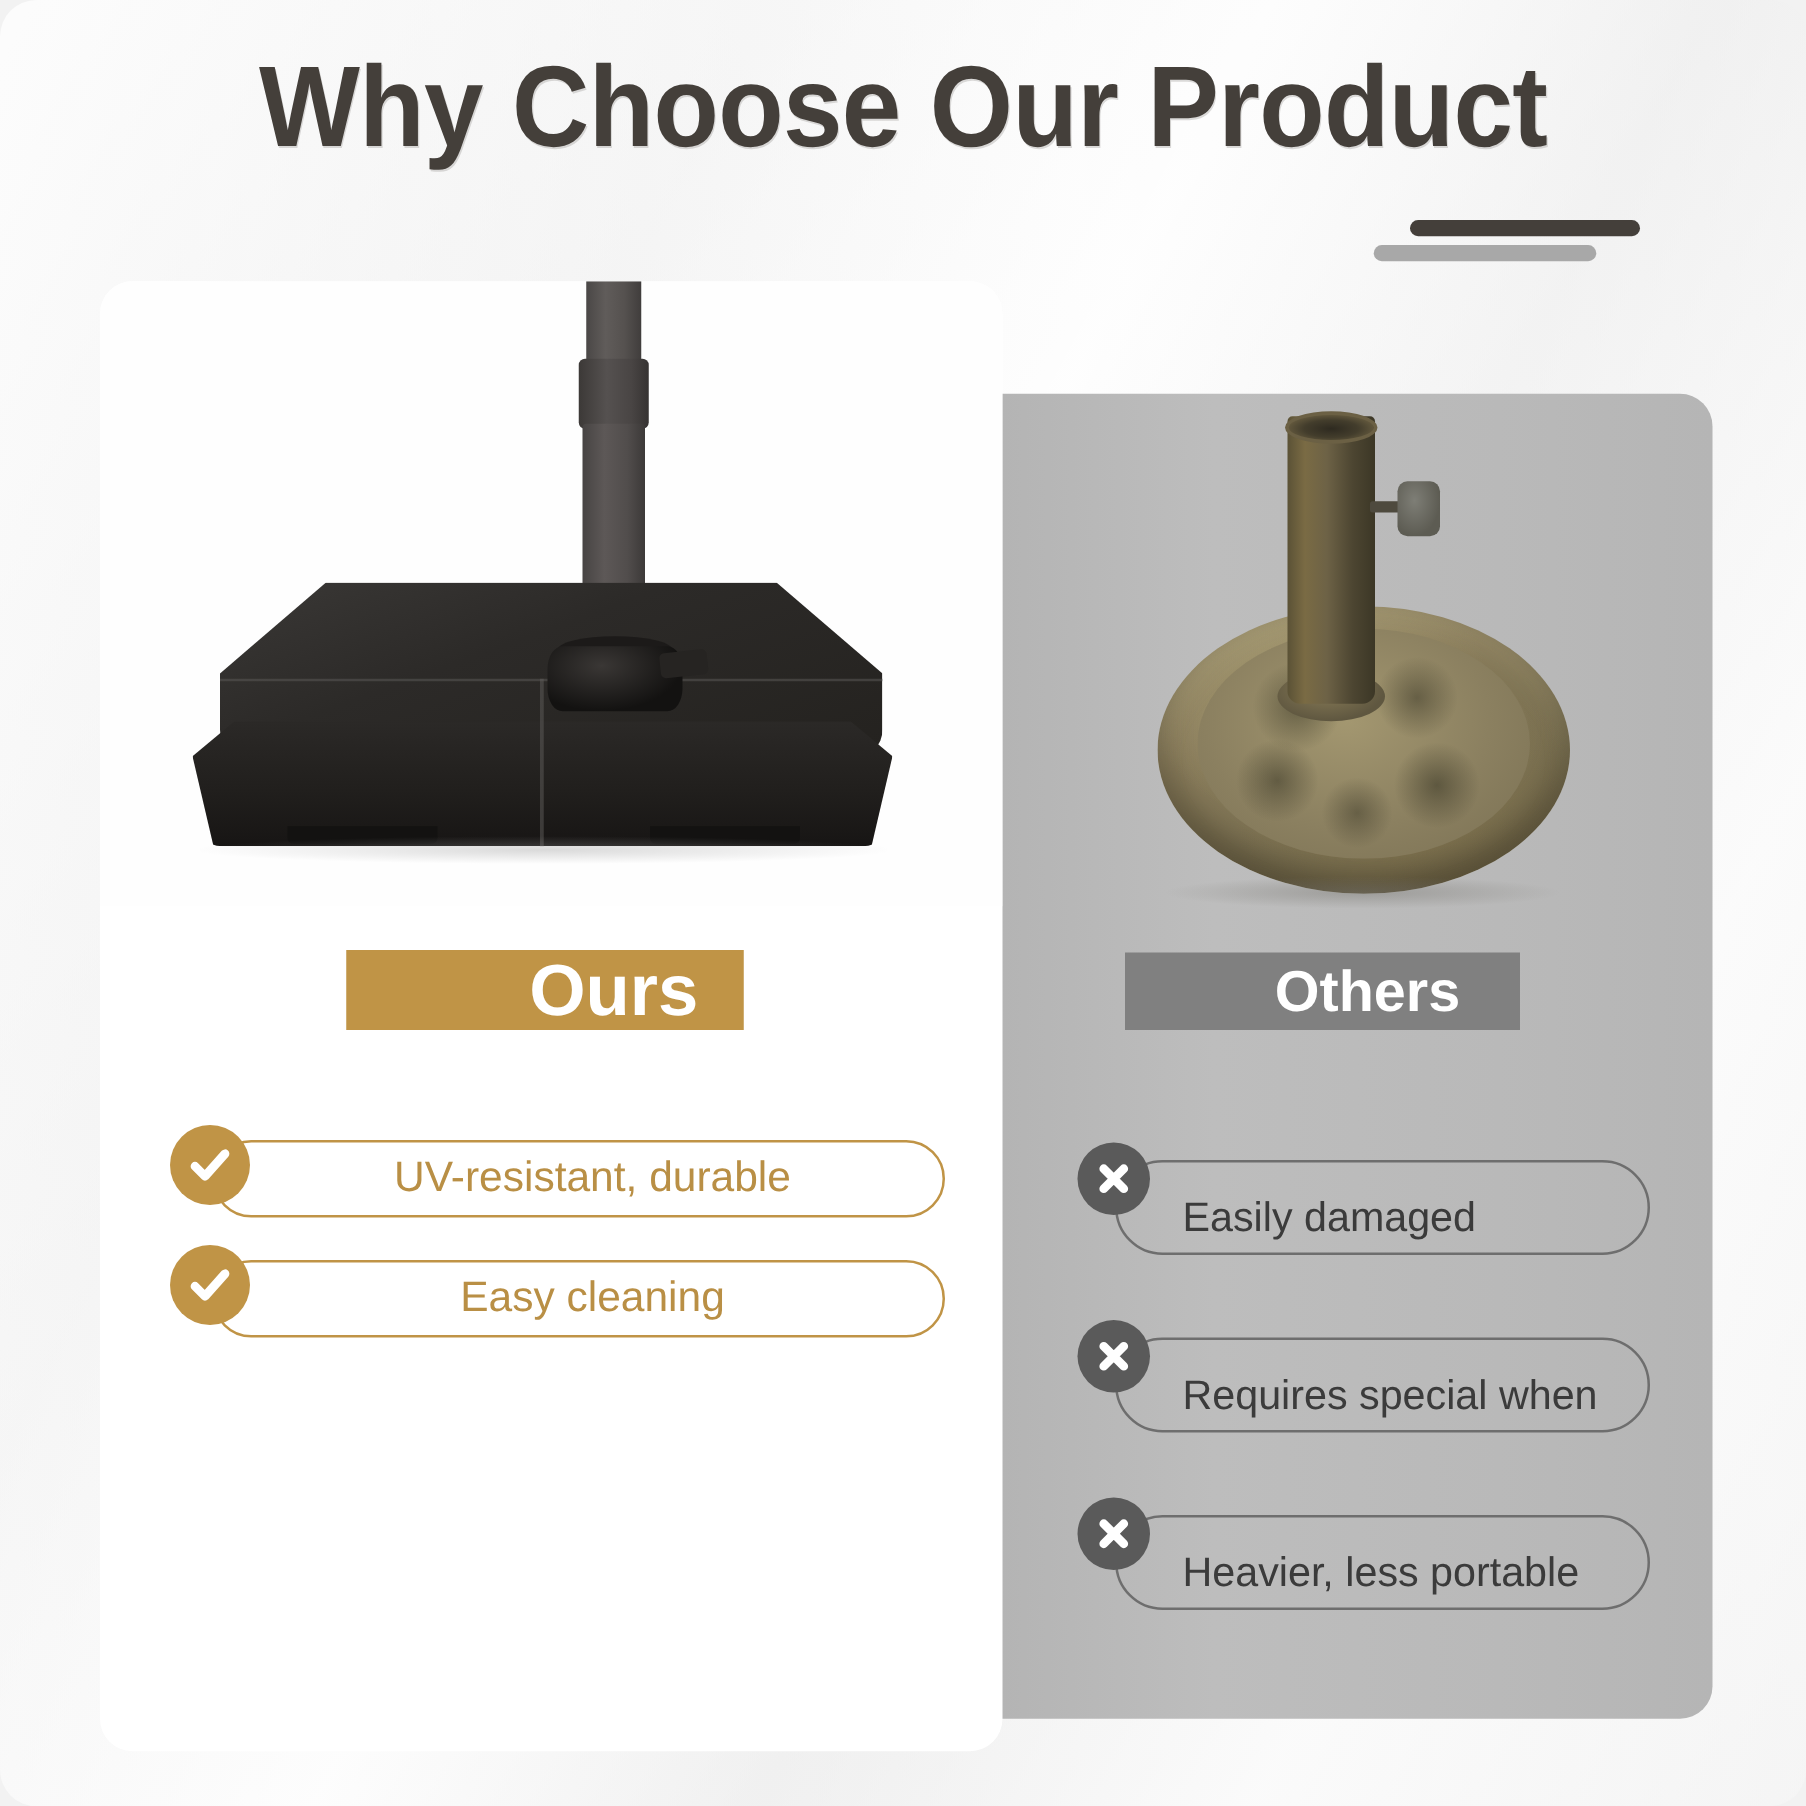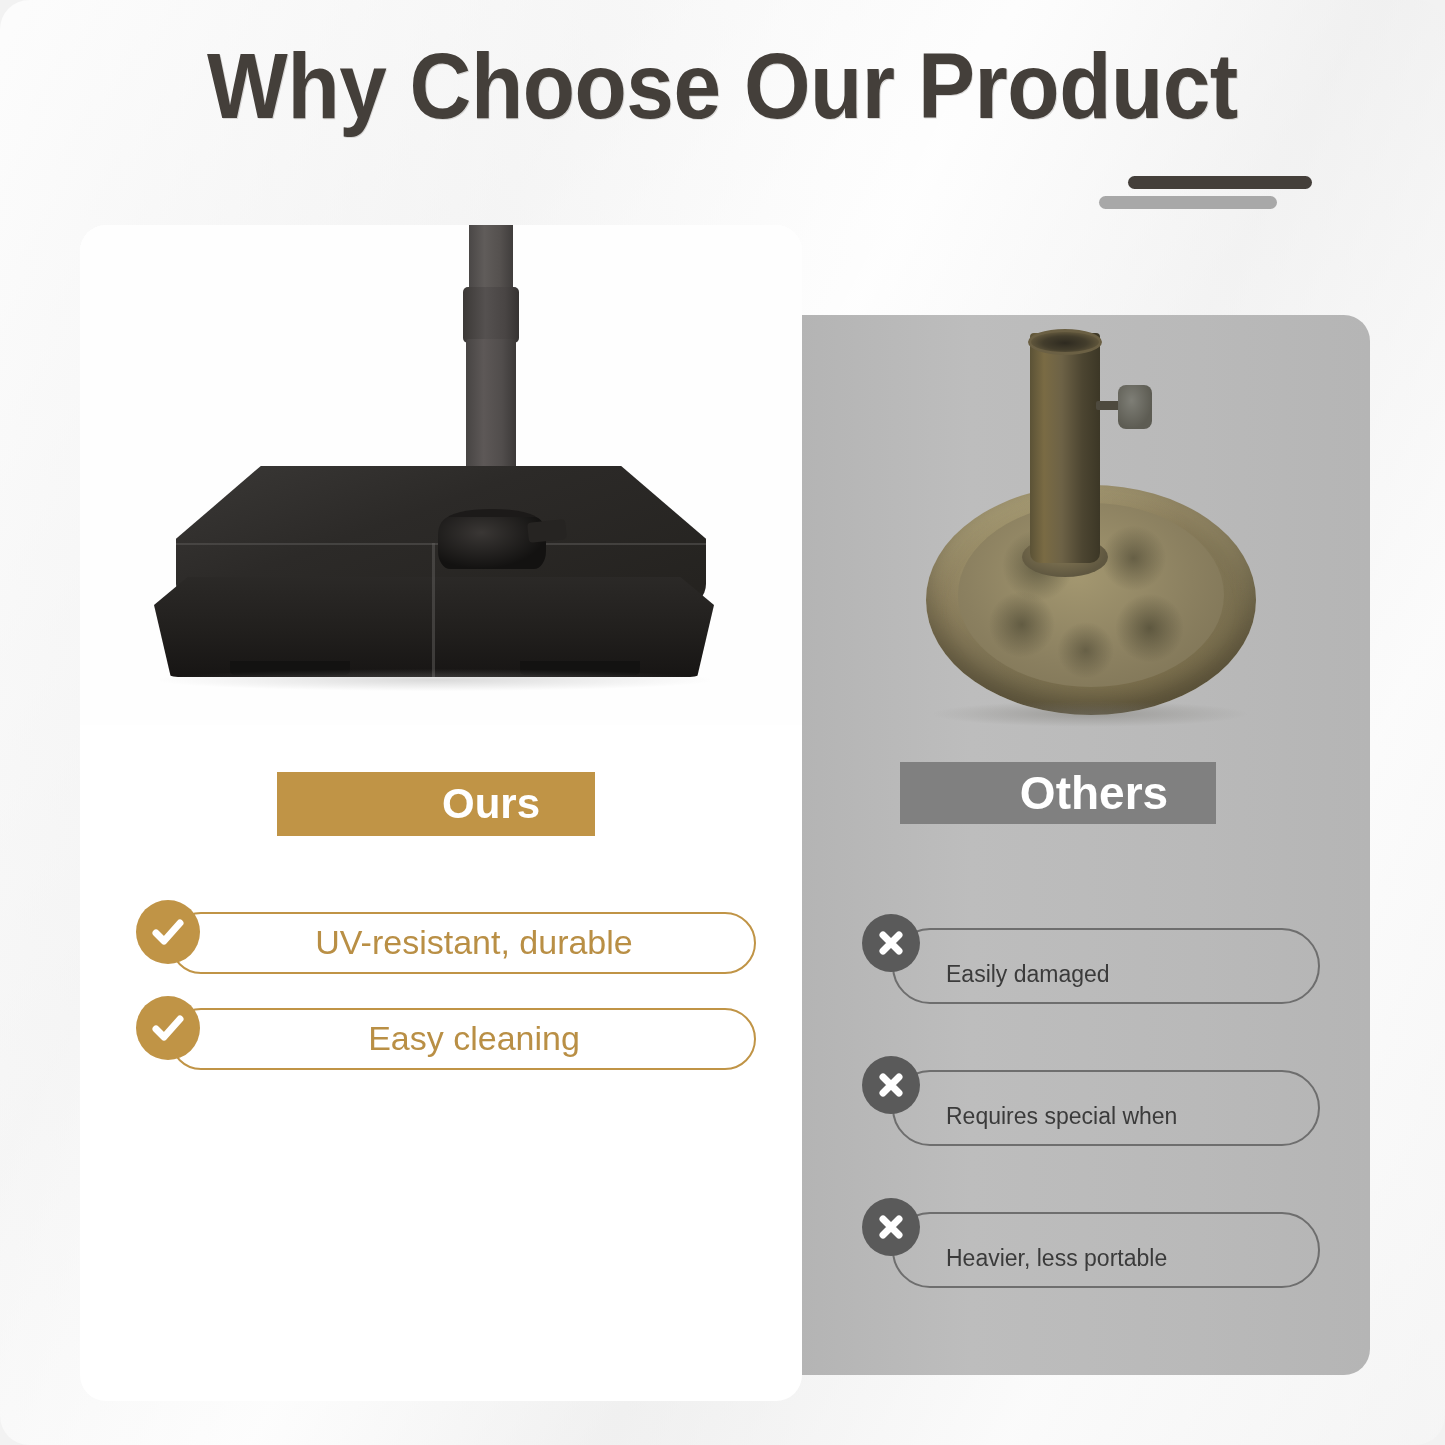--- a/index.html
+++ b/index.html
@@ -315,24 +315,23 @@
     justify-content: center;
     font-weight: bold;
     color: #ffffff;
   }
   .badge-ours {
     left: 277px;
     top: 760px;
     width: 318px;
     height: 64px;
     background: #c09446;
-    font-size: 42px;
+    font-size: 58px;
     padding-left: 110px;
     box-sizing: border-box;
-    margin-top: 12px;
   }
   .badge-others {
     left: 900px;
     top: 762px;
     width: 316px;
     height: 62px;
     background: #808080;
     font-size: 46px;
     padding-left: 72px;
     box-sizing: border-box;
@@ -393,21 +392,21 @@
     box-sizing: border-box;
     width: 428px;
     height: 76px;
     border: 2px solid #6e6e6e;
     border-radius: 40px;
     background: transparent;
     display: flex;
     align-items: center;
     padding: 16px 26px 0 52px;
     color: #3b3b3b;
-    font-size: 23px;
+    font-size: 33px;
   }
   .x-badge {
     position: absolute;
     left: -30px;
     top: -14px;
     width: 58px;
     height: 58px;
     border-radius: 50%;
     background: #5a5a5a;
     display: flex;

